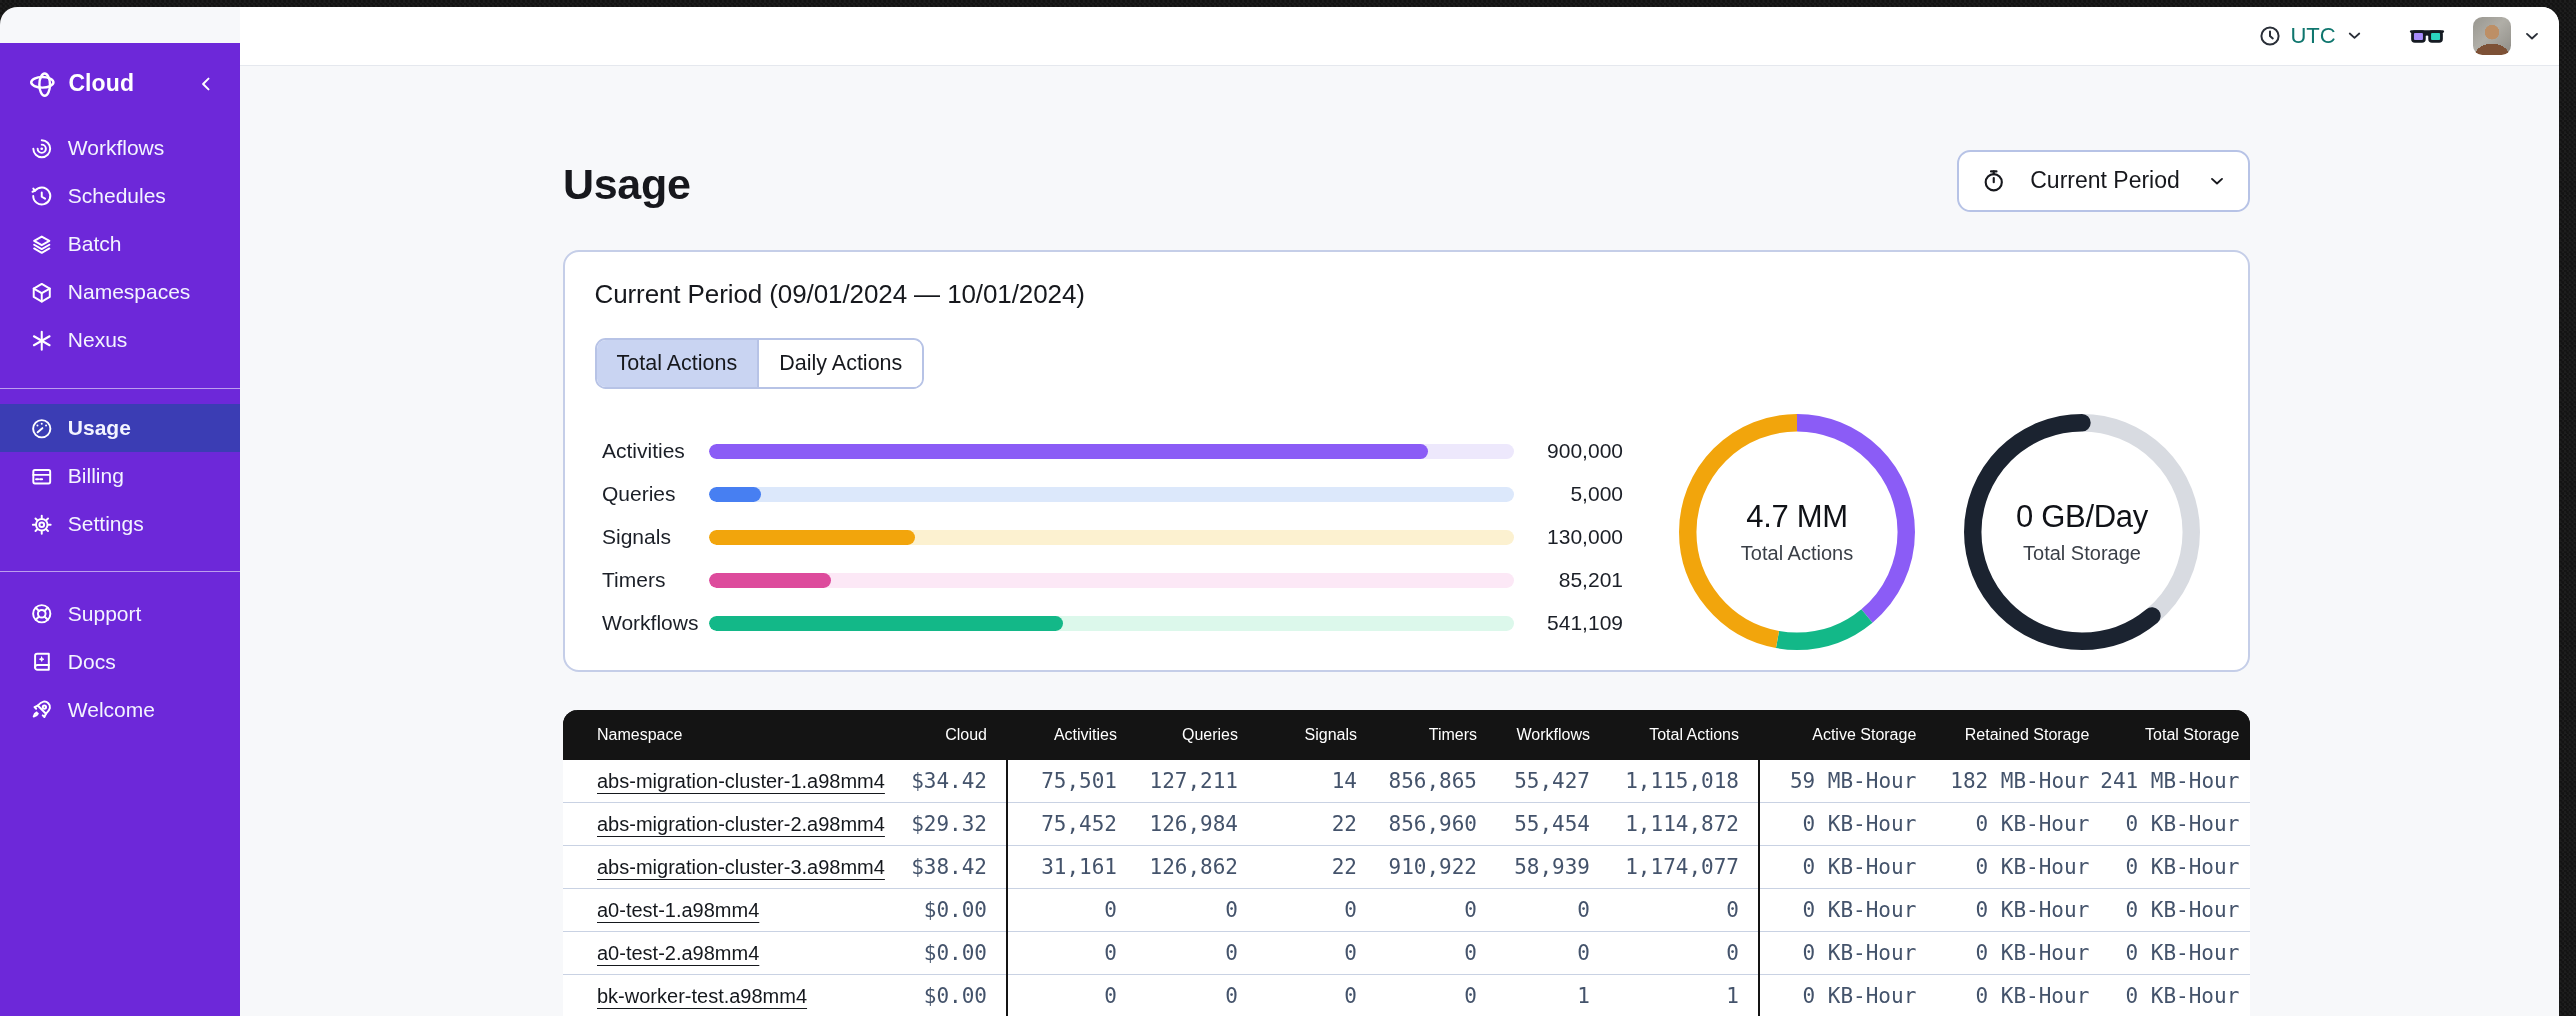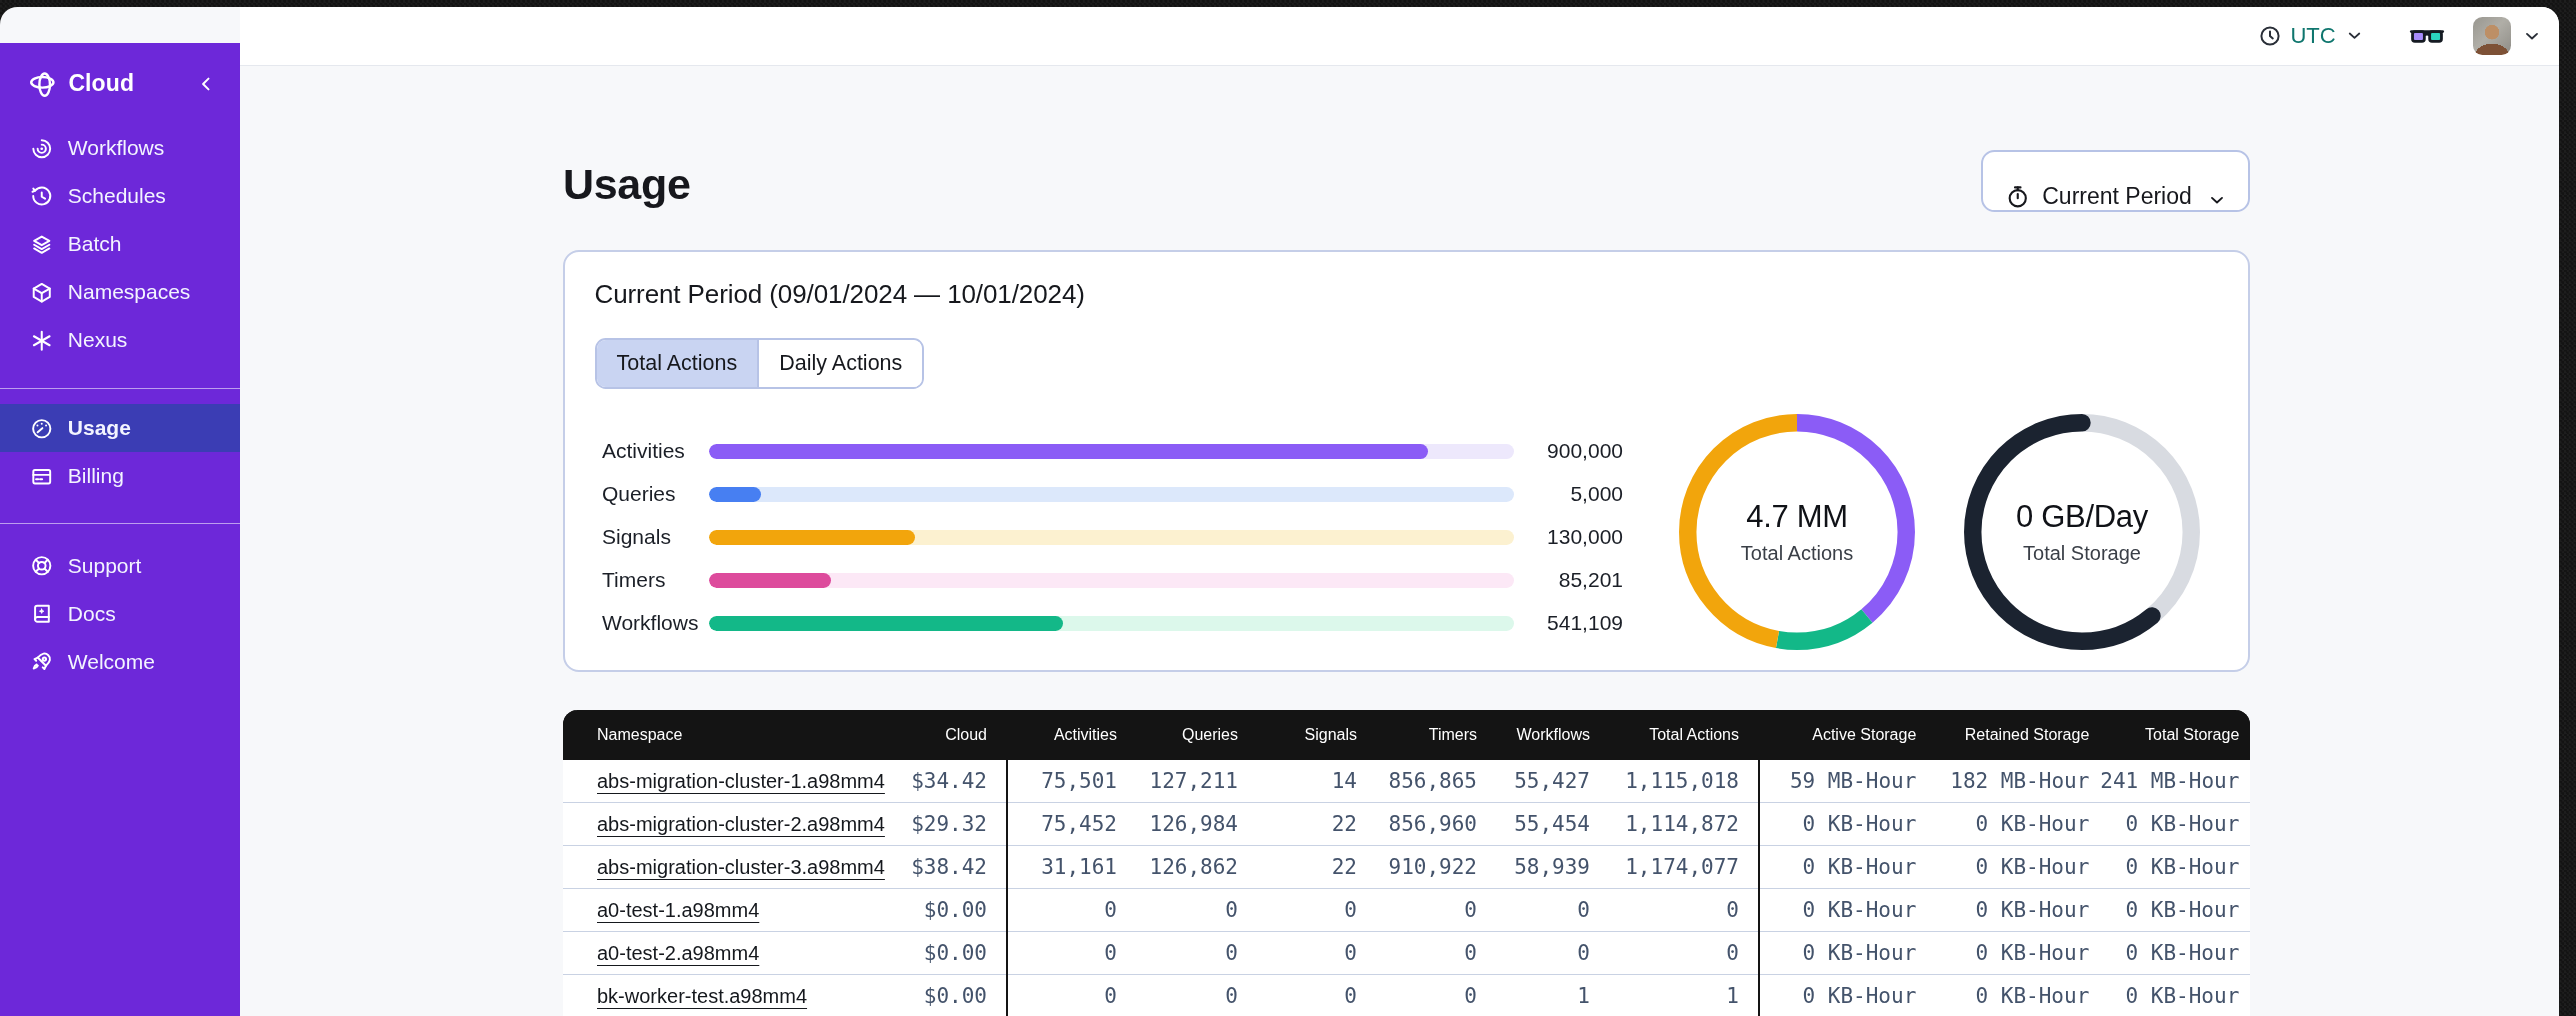--- a/index.html
+++ b/index.html
@@ -42,21 +42,21 @@
   .glasses svg { width:100%; height:100%; }
   .avatar { width:38px; height:38px; border-radius:9.4px; margin-left:27px; cursor:pointer;
     background:
       radial-gradient(ellipse 46% 34% at 50% 104%, #7d5136 0 99%, rgba(0,0,0,0) 100%),
       radial-gradient(circle at 50% 40%, #bd8f66 0 24%, rgba(0,0,0,0) 25%),
       linear-gradient(135deg,#98968f 0%,#b0aea7 45%,#8e8c86 100%);
   }
   .acct-chev { width:20px; height:20px; margin-left:10.7px; color:#2A2F38; cursor:pointer; }
   .content { flex:1; position:relative; background:#F7F8FA; overflow:hidden; }
   h1.page-title { position:absolute; left:323px; top:93px; font-size:43px; line-height:50px; font-weight:600; color:#17181D; letter-spacing:-0.3px; }
-  .period-btn { position:absolute; right:309px; top:84px; height:62px; display:flex; align-items:flex-end; gap:12px;
+  .period-btn { position:absolute; right:309px; top:84px; height:62px; display:flex; align-items:center; gap:24px;
     background:#fff; border:2px solid #B7C3E6; border-radius:13.4px; padding:0 21.5px;
     font-family:inherit; font-size:23px; font-weight:500; color:#17181D; cursor:pointer; }
   .period-btn svg.sw { width:25.5px; height:25.5px; }
   .period-btn svg.chev { width:20px; height:20px; margin-left:2.7px; }
   
   .card { position:absolute; left:323px; top:184px; width:1687px; height:422px;
           background:#fff; border:2px solid #C5CEE8; border-radius:16px; }
   .card h2 { position:absolute; left:29.5px; top:27px; font-size:26px; font-weight:500; color:#16181D; letter-spacing:-0.1px; }
   .tabs { position:absolute; left:29.5px; top:86px; display:inline-flex; border:2px solid #B7C3E6; border-radius:10.7px; overflow:hidden; background:#fff; }
   .tab { height:47px; padding:0 20px; display:flex; align-items:center; font-family:inherit; font-size:21.5px; font-weight:500; color:#16181D; background:#fff; border:none; cursor:pointer; }
@@ -163,20 +163,35 @@
         <span>Usage</span>
       </div>
       <div class="side-item">
         <svg viewBox="0 0 24 24" fill="none" stroke="#fff" stroke-width="2" stroke-linecap="round">
           <rect x="3.4" y="5.2" width="17.2" height="13.6" rx="1.6"></rect>
           <path d="M3.4 10.1 H20.6"></path>
           <path d="M6.2 14.6 H8.4"></path>
           <path d="M10.2 14.6 H12.4"></path>
         </svg>
         <span>Billing</span>
+      </div>
+      <div class="side-item">
+        <svg viewBox="0 0 24 24" fill="none" stroke="#fff" stroke-width="2" stroke-linecap="round">
+          <circle cx="12" cy="12" r="5.9"></circle>
+          <circle cx="12" cy="12" r="2.4"></circle>
+          <path d="M12 2.9 V5.2"></path>
+            <path d="M12 18.8 V21.1"></path>
+          <path d="M2.9 12 H5.2"></path>
+            <path d="M18.8 12 H21.1"></path>
+          <path d="M5.6 5.6 L7.2 7.2"></path>
+            <path d="M16.8 16.8 L18.4 18.4"></path>
+          <path d="M18.4 5.6 L16.8 7.2"></path>
+            <path d="M7.2 16.8 L5.6 18.4"></path>
+        </svg>
+        <span>Settings</span>
       </div>
     </nav>
 
     <hr class="side-div d2">
 
     <nav class="nav-btm">
       <div class="side-item">
         <svg viewBox="0 0 24 24" fill="none" stroke="#fff" stroke-width="2" stroke-linecap="round">
           <circle cx="12" cy="12" r="8.8"></circle>
           <circle cx="12" cy="12" r="3.9"></circle>

